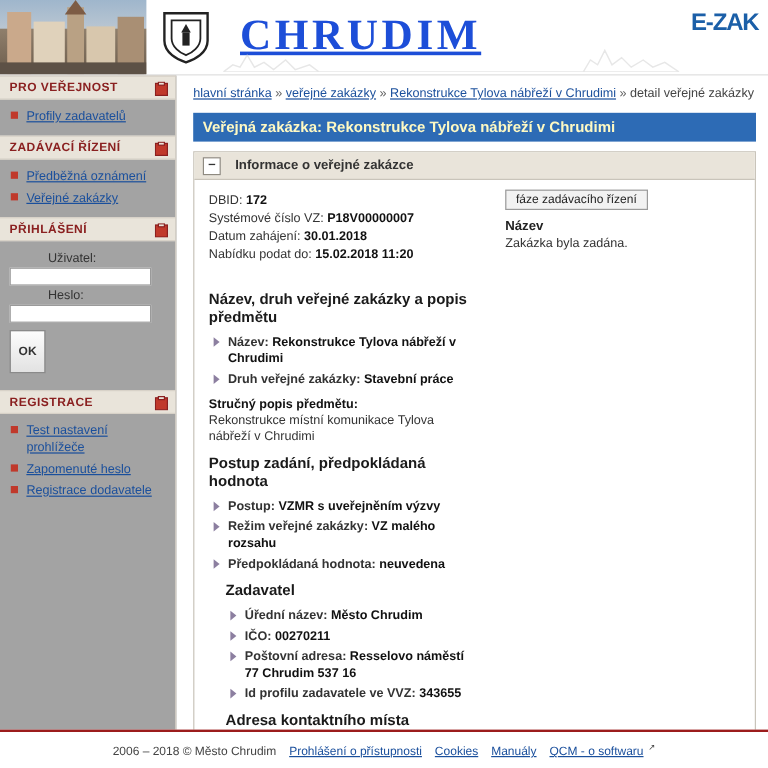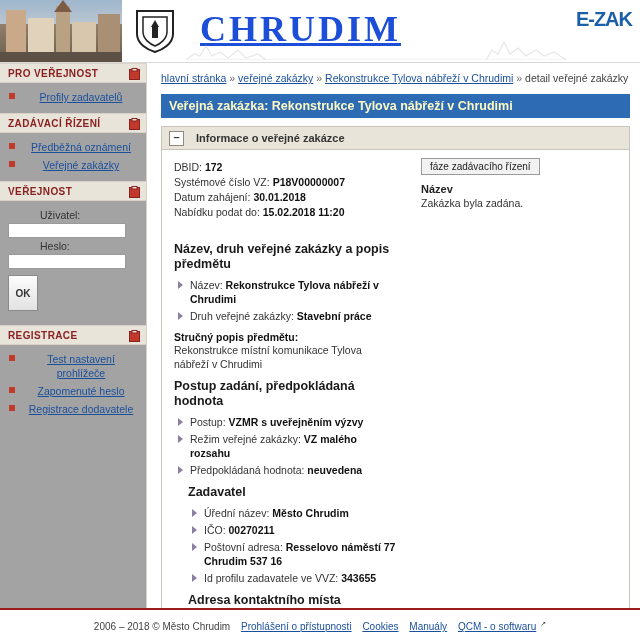--- a/index.html
+++ b/index.html
@@ -103,21 +103,21 @@
     letter-spacing: .4px;
     line-height: 20px;
     padding-left: 8px;
     box-sizing: border-box;
   }
   .side-head .hicon {
     position: absolute;
     right: 6px; top: 4px;
     width: 11px; height: 12px;
   }
-  .side-list { margin: 0; padding: 5px 0 7px 0; list-style: none; text-align: center; }
+  .side-list { margin: 0; padding: 5px 0 7px 0; list-style: none; }
   .side-list li {
     position: relative;
     padding: 2px 6px 2px 22px;
     line-height: 14px;
   }
   .side-list li .sq {
     position: absolute;
     left: 9px; top: 5px;
     width: 6px; height: 6px;
     background: #c0392b;
@@ -242,21 +242,21 @@
   .clear { clear: both; }
 
   h3.sec {
     font-family: "Liberation Sans", sans-serif;
     font-size: 12.5px;
     font-weight: bold;
     color: #1a1a1a;
     margin: 0 0 6px 0;
     line-height: 15px;
   }
-  ul.arrow { list-style: none; margin: 0 0 8px 0; padding: 0 0 0 2px; }
+  ul.arrow { list-style: none; margin: 0 0 8px 0; padding: 0 0 0 2px; font-weight: bold; }
   ul.arrow li {
     position: relative;
     padding-left: 14px;
     font-size: 10.5px;
     line-height: 14px;
     margin-bottom: 3px;
     color: #333;
   }
   ul.arrow li .ar {
     position: absolute;
@@ -355,21 +355,21 @@
           <span class="sq"></span>
           <a href="#">Předběžná oznámení</a>
         </li>
         <li>
           <span class="sq"></span>
           <a href="#">Veřejné zakázky</a>
         </li>
       </ul>
 
       <div class="side-head">
-        <span>VEŘEJNOST</span>
+        <span>PŘIHLÁŠENÍ</span>
         <svg class="hicon" viewBox="0 0 11 12">
           <rect x="0.5" y="1.5" width="10" height="10" fill="#c0392b" stroke="#8a2020"></rect>
           <rect x="3" y="0.5" width="5" height="2.5" fill="#e9e4da" stroke="#8a2020"></rect>
         </svg>
       </div>
       <div class="side-form">
         <label>Uživatel:</label>
         <input type="text" value="" style="">
         <label>Heslo:</label>
         <input type="password" value="" style="">

